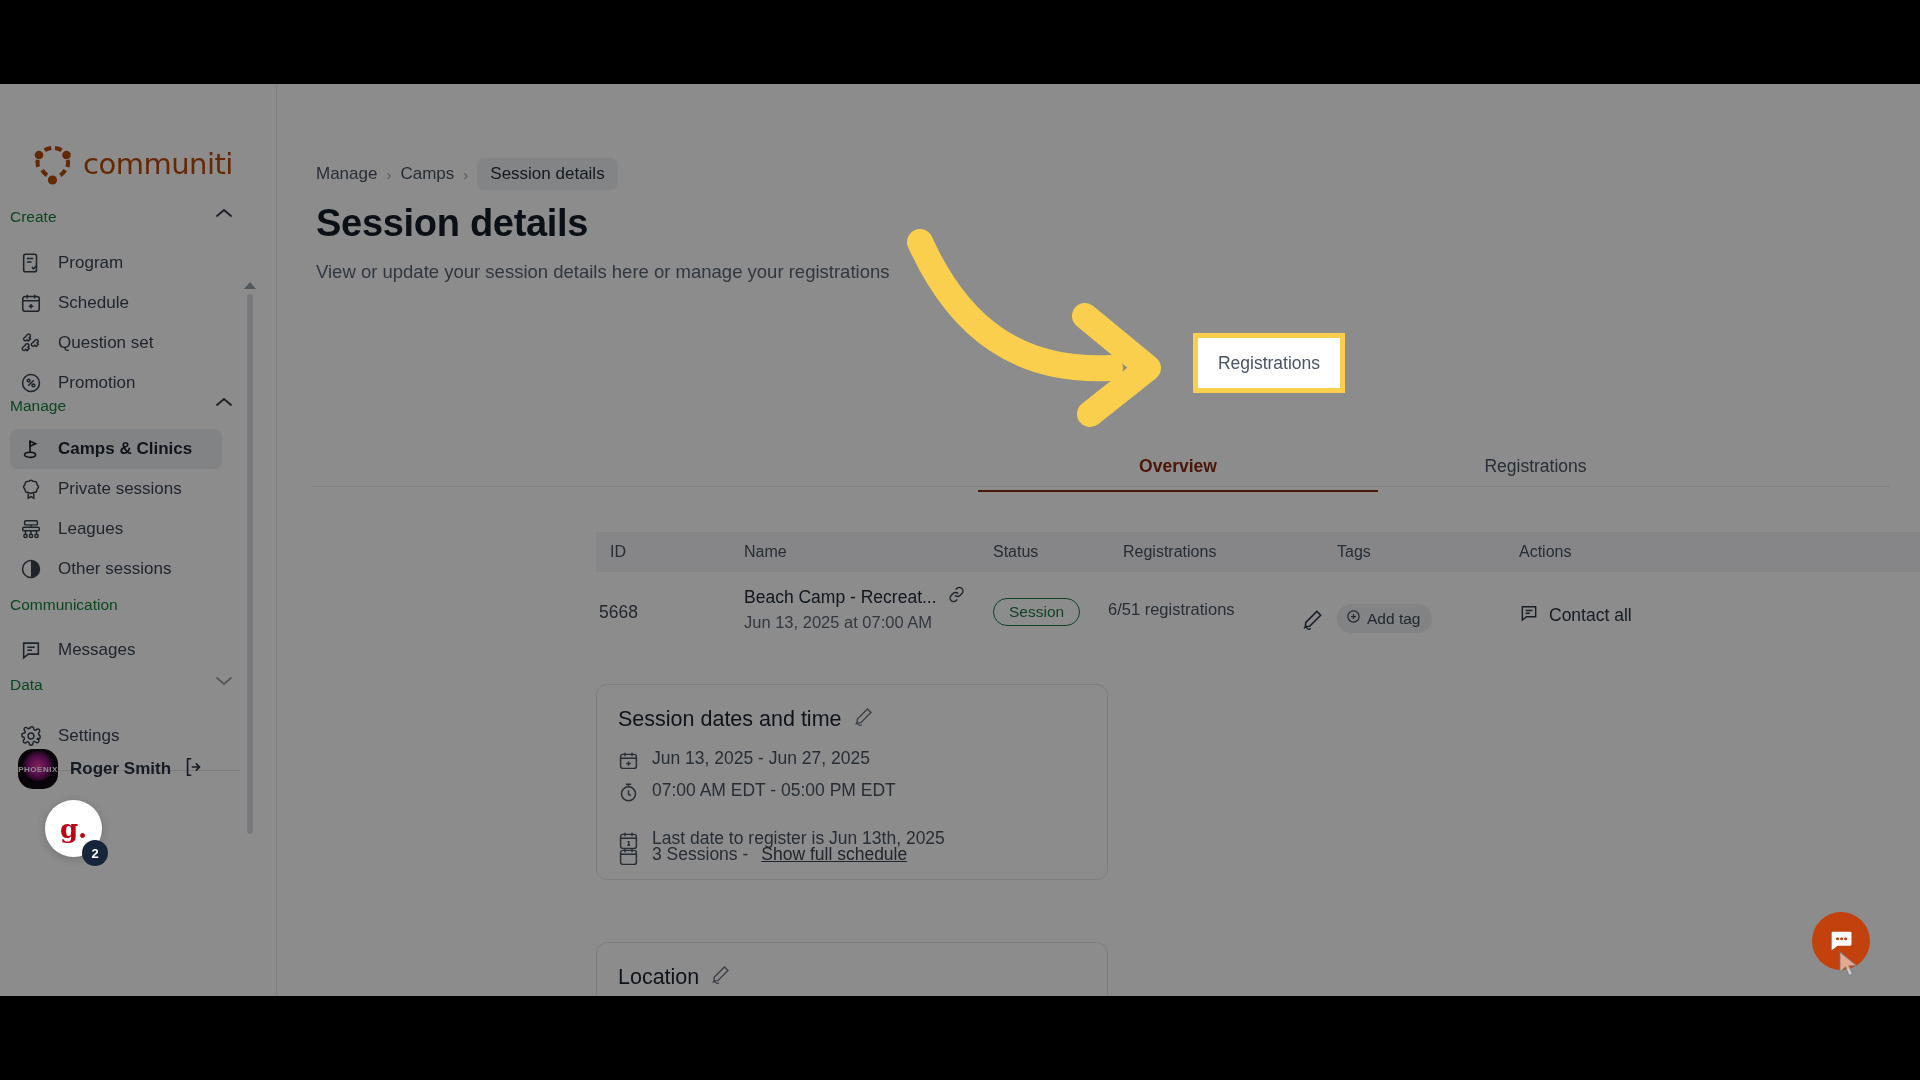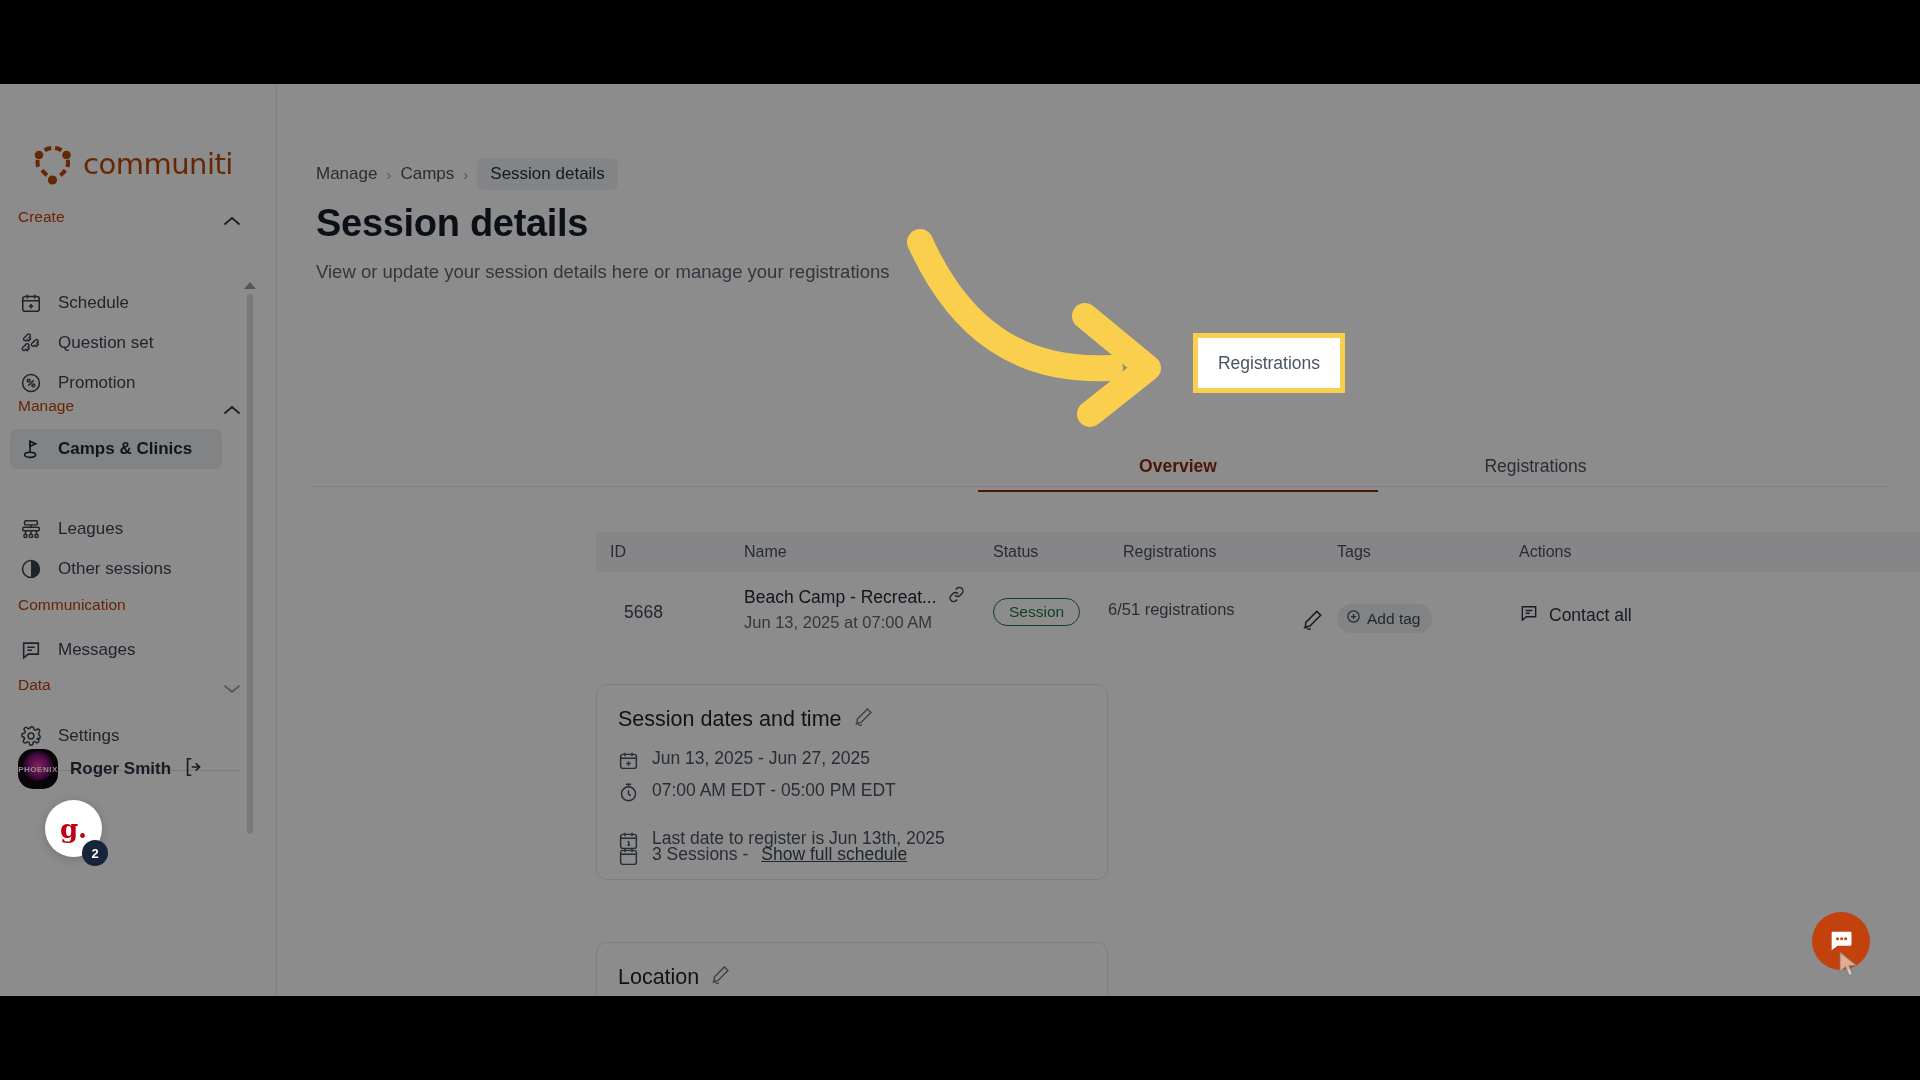--- a/index.html
+++ b/index.html
@@ -37,23 +37,23 @@
   .logo-wrap {
     position: absolute; left: 30px; top: 57px;
     display: flex; align-items: center; gap: 7px;
   }
   .logo-mark { width: 46px; height: 46px; }
   .logo-text {
     font-size: 29px; color: #b84a0a; letter-spacing: -0.5px;
     font-family: "DejaVu Sans", sans-serif; font-weight: 400;
   }
   .nav-section {
-    position: absolute; left: 18px; width: 222px;
-    display: flex; align-items: flex-end; justify-content: space-between;
-    color: #c2410c; font-size: 15.5px;
+    position: absolute; left: 10px; width: 222px;
+    display: flex; align-items: flex-start; justify-content: space-between;
+    color: #15803d; font-size: 15.5px;
   }
   .nav-section .chev { color: #2f3a46; }
   .nav-item {
     position: absolute; left: 10px; width: 212px; height: 40px;
     display: flex; align-items: center; gap: 15px;
     padding-left: 9px; border-radius: 8px;
     color: #3c4654; font-size: 17px;
   }
   .nav-item.active { background: #eceef1; font-weight: 700; color: #1e2733; }
   .nav-item .ico { width: 24px; height: 24px; display:flex; align-items:center; justify-content:center; }
@@ -133,21 +133,21 @@
   
   .tbl-head {
     position: absolute; left: 318px; top: 448px; width: 1542px; height: 40px;
     background: #f4f5f7;
   }
   .tbl-head .th {
     position: absolute; top: 11px; font-size: 16px; color: #48525f;
   }
   .tbl-row { position: absolute; left: 318px; top: 488px; width: 1542px; height: 80px; }
   .cell { position: absolute; }
-  .row-id { top: 30px; left: 28px; font-size: 17.5px; color: #3d4754; }
+  .row-id { top: 30px; left: 3px; font-size: 17.5px; color: #3d4754; }
   .row-name { top: 13px; left: 148px; font-size: 17.5px; color: #212b38; display:flex; align-items:center; gap:10px;}
   .row-date { top: 41px; left: 148px; font-size: 16.5px; color: #5d6774; }
   .badge-active {
     top: 26px; left: 397px;
     border: 1px solid #1a7a45; color: #1a7a45;
     border-radius: 14px; padding: 4px 15px; font-size: 15.5px;
   }
   .prog-wrap { top: 28px; left: 512px; width: 176px; }
   .prog-bg { width: 176px; height: 9px; background: #d8dbdf; border-radius: 5px; overflow: hidden; }
   .prog-fill { height: 9px; background: #13914c; border-radius: 5px; }
@@ -240,20 +240,30 @@
         <span class="logo-text">communiti</span>
       </div>
 
       <div class="nav-section" style="top:124px">
         <span>Create</span>
         <svg class="chev" width="16" height="10" viewBox="0 0 16 10">
             <path d="M1 8 L8 2 L15 8" stroke="#2f3a46" stroke-width="1.8" fill="none" stroke-linecap="round" stroke-linejoin="round"></path>
           </svg>
       </div>
 
+      <div class="nav-item" style="top:159px">
+        <span class="ico">
+          <svg width="22" height="22" viewBox="0 0 24 24" fill="none" stroke="#39434f" stroke-width="1.7">
+              <rect x="4" y="2.5" width="14" height="19" rx="2"></rect>
+              <path d="M7.5 7h7M7.5 11h5"></path>
+              <path d="M13 16.5l1.8 1.8 3.5-3.7"></path>
+            </svg>
+        </span>
+        <span>Program</span>
+      </div>
 
       <div class="nav-item" style="top:199px">
         <span class="ico">
           <svg width="22" height="22" viewBox="0 0 24 24" fill="none" stroke="#39434f" stroke-width="1.7">
               <rect x="3" y="5" width="18" height="16" rx="2.5"></rect>
               <path d="M3 9.5h18M8 3v4M16 3v4M12 13v5M9.5 15.5h5"></path>
             </svg>
         </span>
         <span>Schedule</span>
       </div>
@@ -292,20 +302,29 @@
         <span class="ico">
           <svg width="22" height="22" viewBox="0 0 24 24" fill="none" stroke="#1e2733" stroke-width="1.8">
               <path d="M11 3v13"></path>
               <path d="M11 3.5l6 2.7-6 2.8z"></path>
               <ellipse cx="11" cy="18.3" rx="6" ry="2.8"></ellipse>
             </svg>
         </span>
         <span>Camps &amp; Clinics</span>
       </div>
 
+      <div class="nav-item" style="top:385px">
+        <span class="ico">
+          <svg width="22" height="22" viewBox="0 0 24 24" fill="none" stroke="#39434f" stroke-width="1.6">
+              <path d="M12 2.4c1 0 1.7 1 2.7 1.3 1 .3 2.2-.1 3 .6.8.7.6 2 1 2.9.4.9 1.5 1.5 1.5 2.5s-1.1 1.6-1.5 2.5c-.4.9-.2 2.2-1 2.9-.8.7-2 .3-3 .6-1 .3-1.7 1.3-2.7 1.3s-1.7-1-2.7-1.3c-1-.3-2.2.1-3-.6-.8-.7-.6-2-1-2.9C4.9 11.3 3.8 10.7 3.8 9.7s1.1-1.6 1.5-2.5c.4-.9.2-2.2 1-2.9.8-.7 2-.3 3-.6C10.3 3.4 11 2.4 12 2.4z"></path>
+              <path d="M9 16.5V22l3-1.8 3 1.8v-5.5"></path>
+            </svg>
+        </span>
+        <span>Private sessions</span>
+      </div>
 
       <div class="nav-item" style="top:425px">
         <span class="ico">
           <svg width="22" height="22" viewBox="0 0 24 24" fill="none" stroke="#39434f" stroke-width="1.6">
               <rect x="5" y="3" width="14" height="4.5" rx="1.3"></rect>
               <rect x="3" y="10" width="18" height="4" rx="1.3"></rect>
               <circle cx="6" cy="19.5" r="1.8"></circle>
               <circle cx="12" cy="19.5" r="1.8"></circle>
               <circle cx="18" cy="19.5" r="1.8"></circle>
               <path d="M6 17.7V14M12 17.7V14M18 17.7V14M12 10V7.5"></path>

